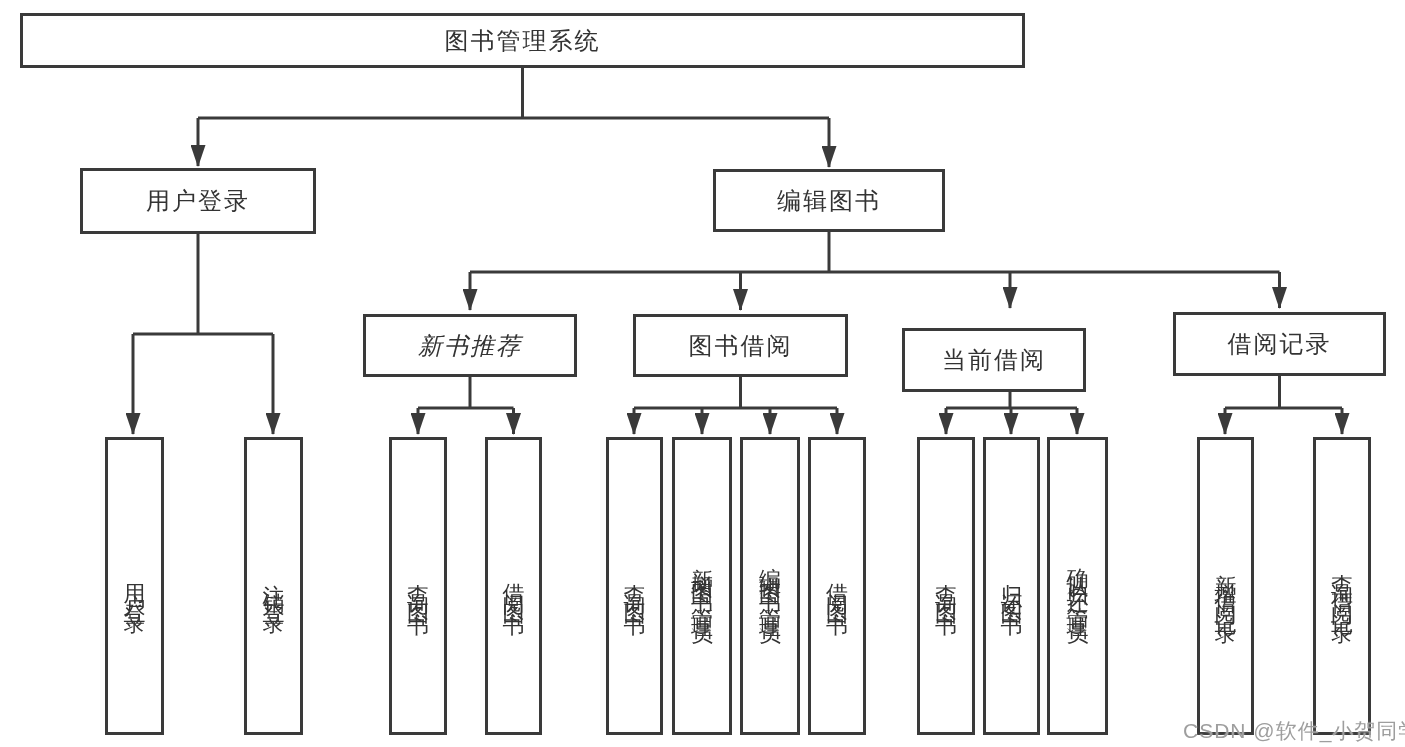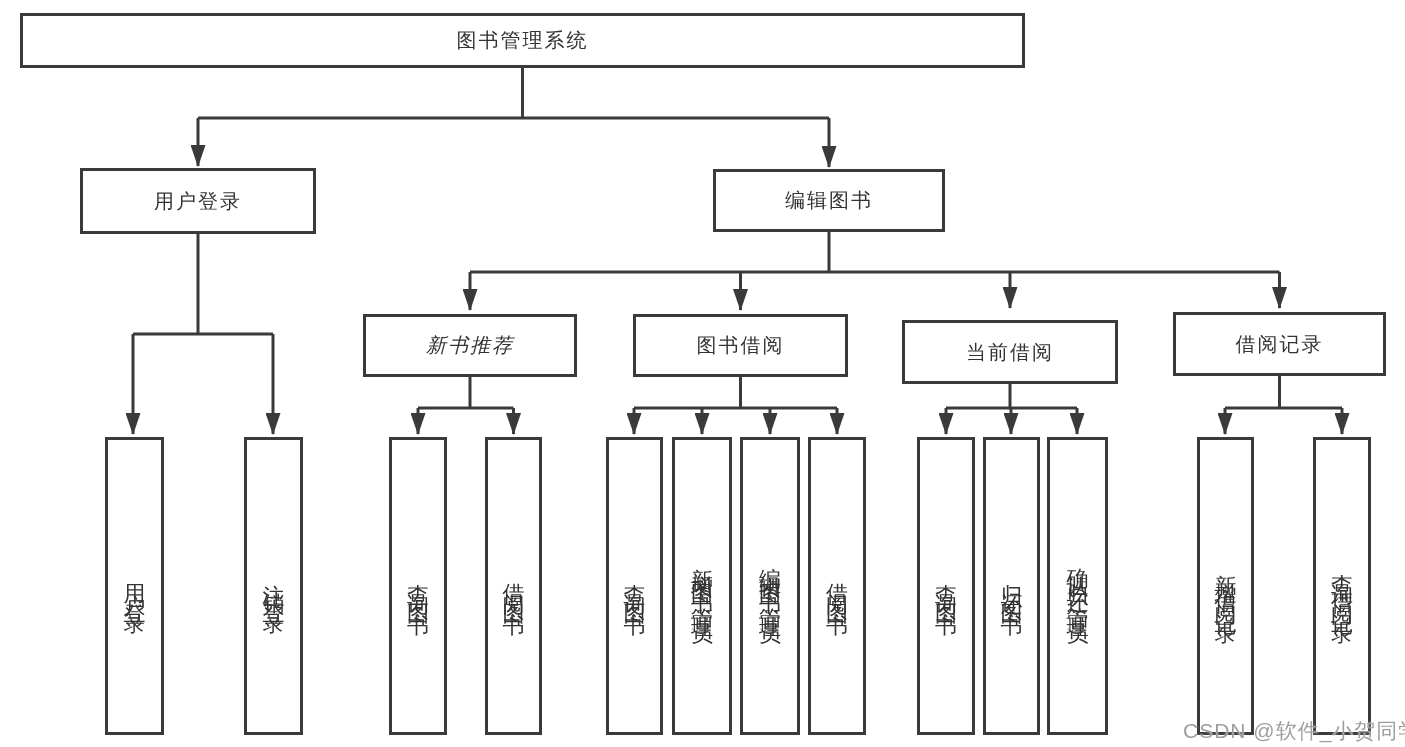--- a/index.html
+++ b/index.html
@@ -32,21 +32,21 @@
   .node {
     position: absolute;
     background: var(--background);
     border: 3px solid var(--line);
     display: flex;
     align-items: center;
     justify-content: center;
     z-index: 2;
   }
   .node .lbl {
-    font-size: 20px;
+    font-size: 24px;
     color: var(--text);
     letter-spacing: 2px;
     white-space: nowrap;
   }
 
   .leaf {
     position: absolute;
     top: 437px;
     height: 298px;
     background: var(--background);
@@ -66,21 +66,21 @@
     white-space: nowrap;
   }
   .leaf.dense .lbl { letter-spacing: 8px; }
 
   
   .n-root           { left: 20px;   top: 13px;  width: 1005px; height: 55px; }
   .n-user-login     { left: 80px;   top: 168px; width: 236px;  height: 66px; }
   .n-book-mgmt      { left: 713px;  top: 169px; width: 232px;  height: 63px; }
   .n-new-rec        { left: 363px;  top: 314px; width: 214px;  height: 63px; font-style: italic; }
   .n-book-borrow    { left: 633px;  top: 314px; width: 215px;  height: 63px; }
-  .n-current-borrow { left: 902px;  top: 320px; width: 216px;  height: 64px; }
+  .n-current-borrow { left: 902px;  top: 328px; width: 184px;  height: 64px; }
   .n-borrow-record  { left: 1173px; top: 312px; width: 213px;  height: 64px; }
 
   .l-1  { left: 105px;  width: 59px; }
   .l-2  { left: 244px;  width: 59px; }
   .l-3  { left: 389px;  width: 58px; }
   .l-4  { left: 485px;  width: 57px; }
   .l-5  { left: 606px;  width: 57px; }
   .l-6  { left: 672px;  width: 60px; }
   .l-7  { left: 740px;  width: 60px; }
   .l-8  { left: 808px;  width: 58px; }

